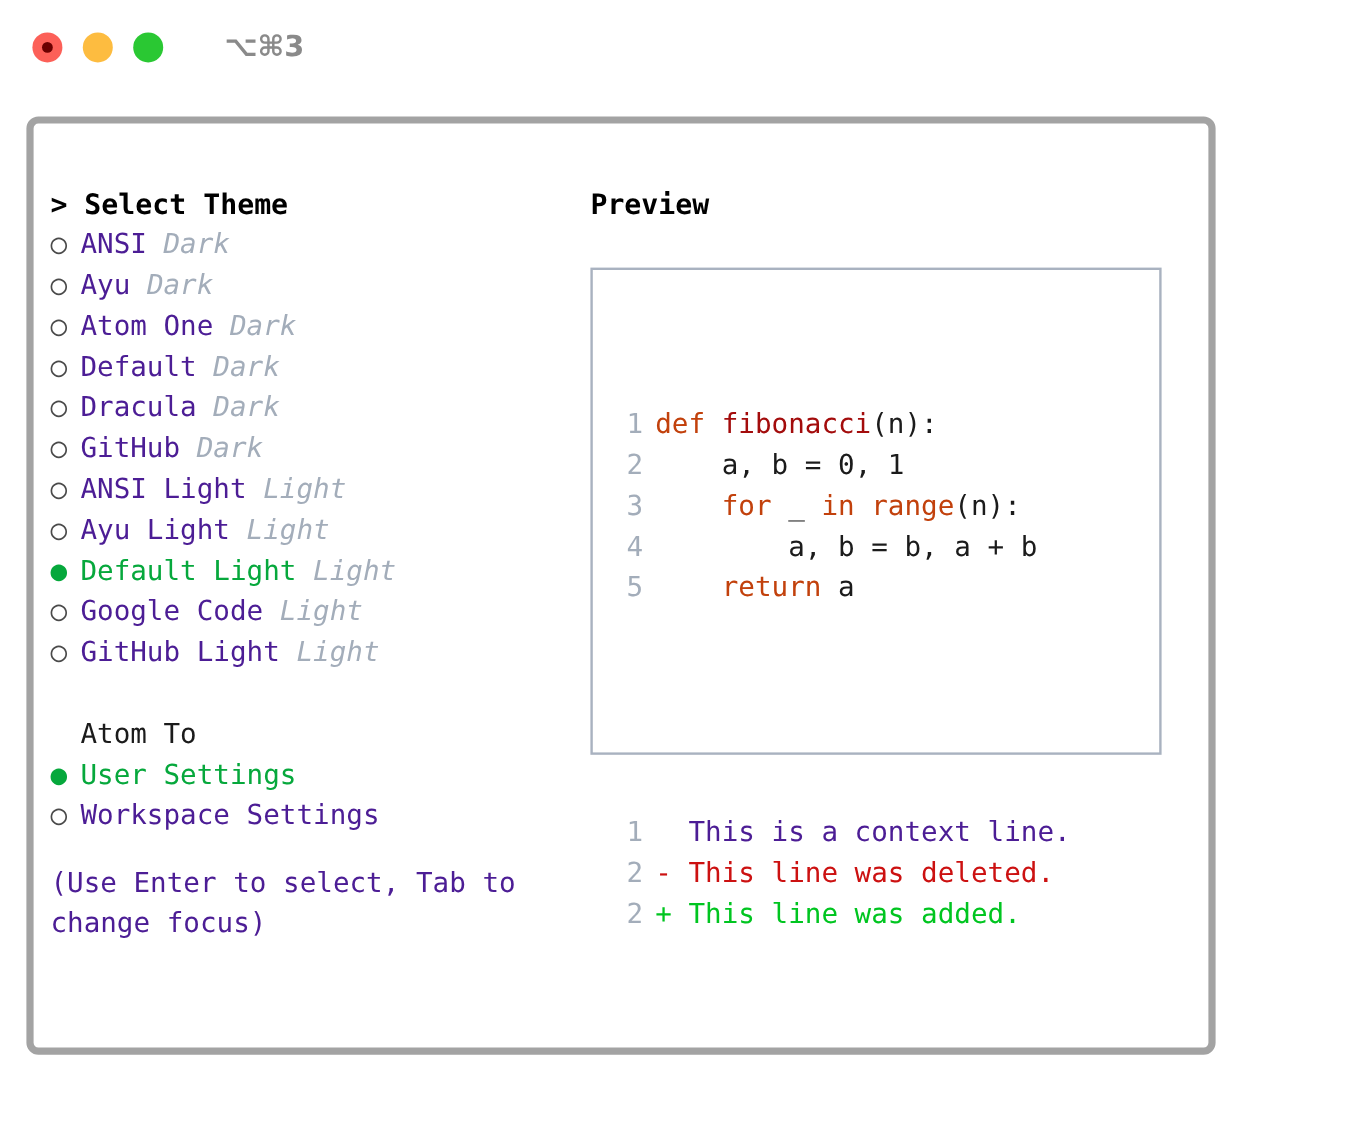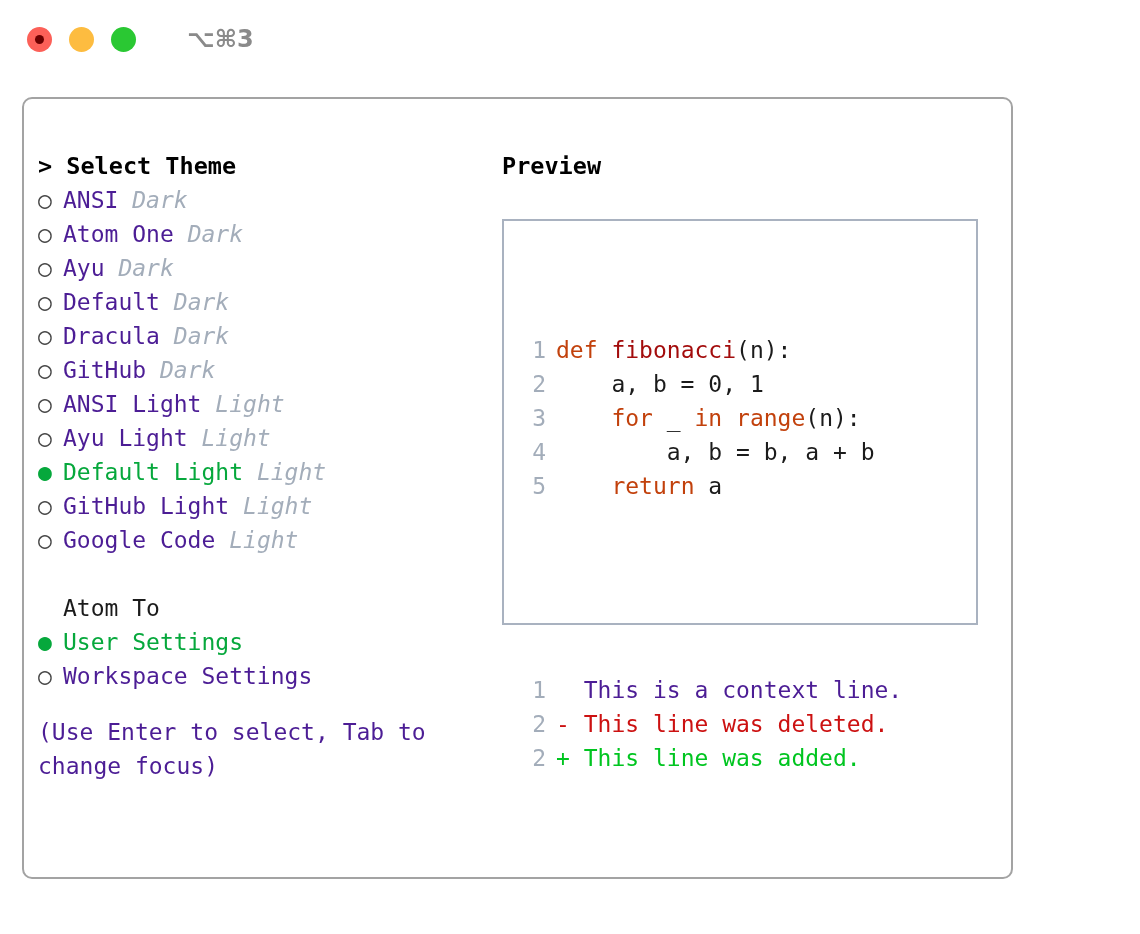--- a/index.html
+++ b/index.html
@@ -69,21 +69,21 @@
     white-space: pre;
   }
 
   
   .panel {
     position: absolute;
     left: 22px;
     top: 97px;
     width: 991px;
     height: 782px;
-    border: 2px solid #a3a3a3;
+    border: 6px solid #a3a3a3;
     border-radius: 10px;
     box-sizing: border-box;
     background: #ffffff;
   }
 
   .panel-inner {
     position: absolute;
     left: 0; top: 0;
     width: 100%;
     height: 100%;
@@ -136,21 +136,21 @@
     font-size: 23px;
     line-height: 34px;
     color: #4c1d95;
     width: 420px;
     white-space: pre-wrap;
   }
 
   
   .right-col {
     position: absolute;
-    left: 478px;
+    left: 464px;
     top: 50px;
     width: 500px;
   }
   .preview-title {
     font-size: 23.5px;
     font-weight: bold;
     color: #000000;
     line-height: 34px;
     white-space: pre;
   }
@@ -204,30 +204,30 @@
     <div class="shortcut">⌥⌘3</div>
   </div>
 
   <div class="panel">
     <div class="panel-inner">
 
       <div class="left-col">
         <div class="row heading">&gt; Select Theme</div>
         <div id="theme-list">
             <div class="row"><span class="marker marker-off">○</span><span class="name-default">ANSI</span><span> </span><span class="tag">Dark</span></div>
+            <div class="row"><span class="marker marker-off">○</span><span class="name-default">Ayu</span><span> </span><span class="tag">Dark</span></div>
             <div class="row"><span class="marker marker-off">○</span><span class="name-default">Atom One</span><span> </span><span class="tag">Dark</span></div>
-            <div class="row"><span class="marker marker-off">○</span><span class="name-default">Ayu</span><span> </span><span class="tag">Dark</span></div>
             <div class="row"><span class="marker marker-off">○</span><span class="name-default">Default</span><span> </span><span class="tag">Dark</span></div>
             <div class="row"><span class="marker marker-off">○</span><span class="name-default">Dracula</span><span> </span><span class="tag">Dark</span></div>
             <div class="row"><span class="marker marker-off">○</span><span class="name-default">GitHub</span><span> </span><span class="tag">Dark</span></div>
             <div class="row"><span class="marker marker-off">○</span><span class="name-default">ANSI Light</span><span> </span><span class="tag">Light</span></div>
             <div class="row"><span class="marker marker-off">○</span><span class="name-default">Ayu Light</span><span> </span><span class="tag">Light</span></div>
             <div class="row"><span class="marker marker-on">●</span><span class="name-selected">Default Light</span><span> </span><span class="tag">Light</span></div>
+            <div class="row"><span class="marker marker-off">○</span><span class="name-default">Google Code</span><span> </span><span class="tag">Light</span></div>
             <div class="row"><span class="marker marker-off">○</span><span class="name-default">GitHub Light</span><span> </span><span class="tag">Light</span></div>
-            <div class="row"><span class="marker marker-off">○</span><span class="name-default">Google Code</span><span> </span><span class="tag">Light</span></div>
           </div>
 
         <div class="spacer-row"></div>
 
         <div class="row"><span class="marker marker-blank">  </span><span class="section-label">Atom To</span></div>
         <div id="apply-list">
             <div class="row"><span class="marker marker-on">●</span><span class="name-selected">User Settings</span></div>
             <div class="row"><span class="marker marker-off">○</span><span class="name-default">Workspace Settings</span></div>
           </div>
 

